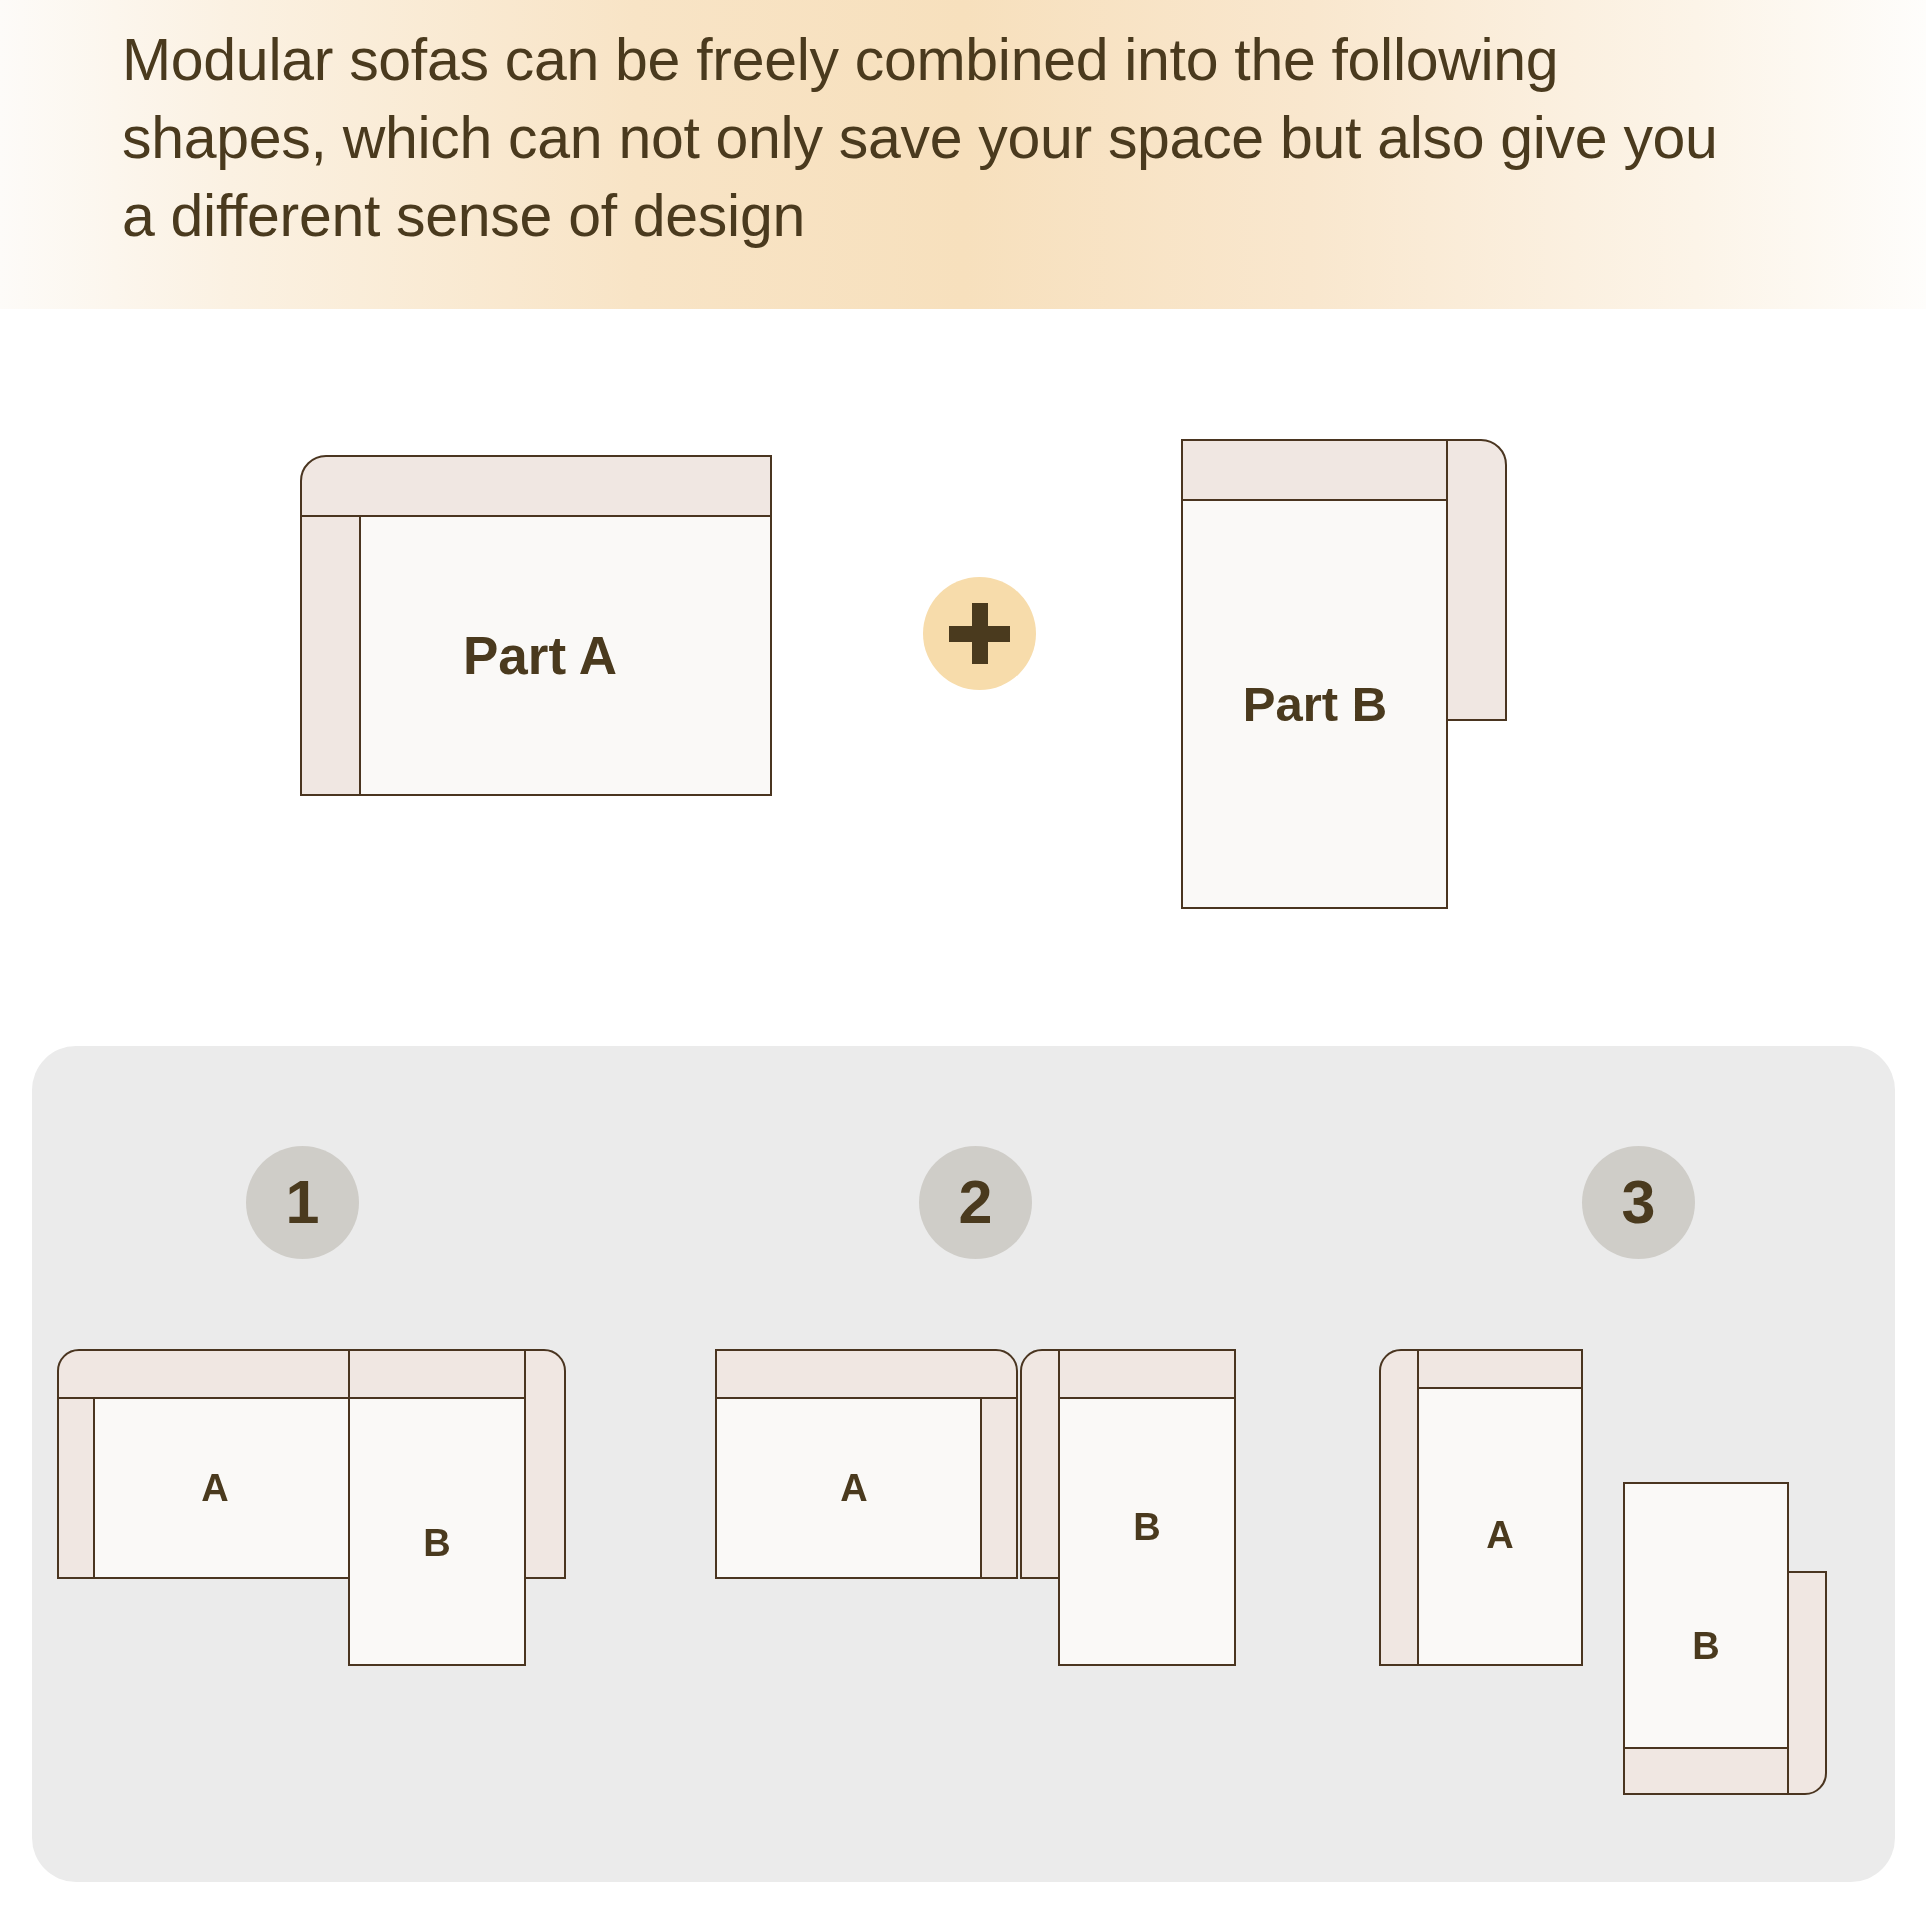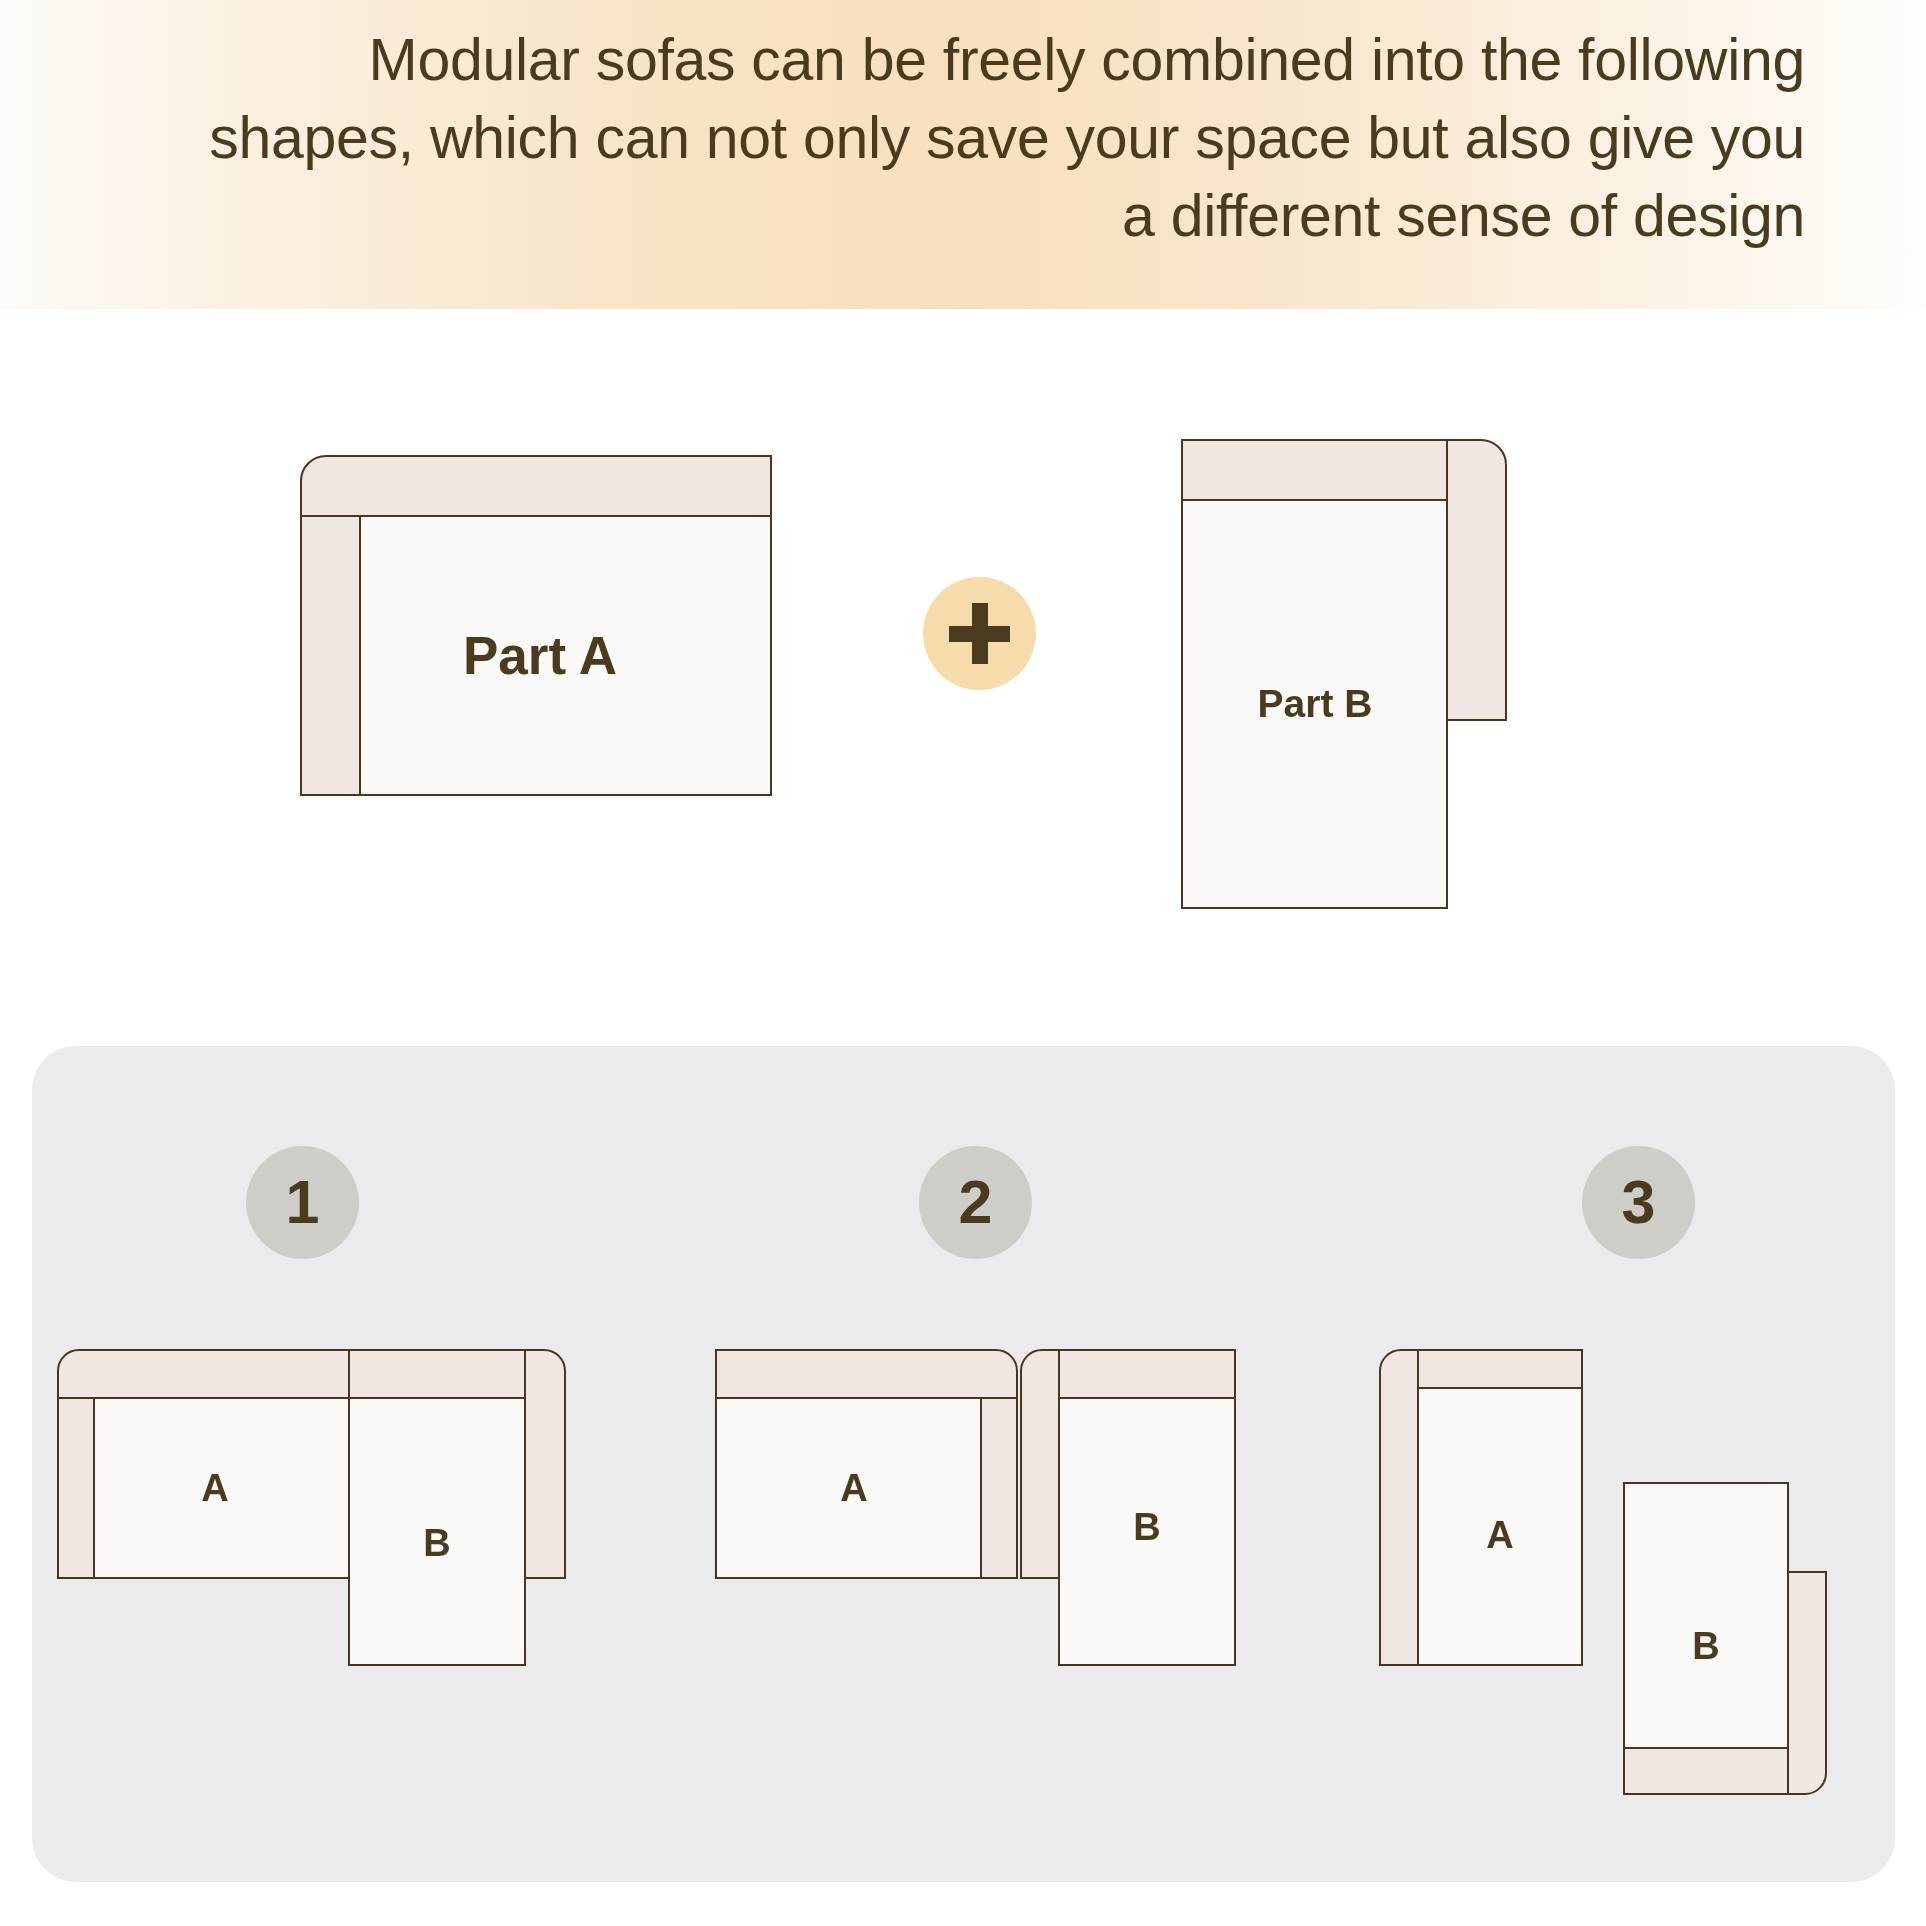--- a/index.html
+++ b/index.html
@@ -30,21 +30,21 @@
         #f9e7ce 68%,
         #fcf4e8 88%,
         #fefdfb 100%);
   }
   #header-title {
     position: absolute;
     left: 50%;
     top: 22px;
     transform: translateX(-50%);
     width: 1683px;
-    text-align: right;
+    text-align: left;
     color: #4a3a1e;
     font-size: 59px;
     line-height: 1.32;
     font-weight: 400;
     letter-spacing: -0.3px;
     white-space: pre-line;
   }
 
   
   .piece {
@@ -149,21 +149,21 @@
     <div class="bar-v"></div>
   </div>
 
   <div class="piece" style="left:1181px; top:439px; width:327px; height:470px;">
 
     <div class="panel band" style="left:265px; top:0; width:61px; height:282px; border-top-right-radius:26px;"></div>
 
     <div class="panel band" style="left:0; top:0; width:267px; height:62px;"></div>
 
     <div class="panel seat" style="left:0; top:60px; width:267px; height:410px;"></div>
-    <div class="plabel" style="left:134px; top:265px; font-size:39px;">Part B</div>
+    <div class="plabel" style="left:134px; top:265px; font-size:49px;">Part B</div>
   </div>
 </div>
 
 <div id="combos-panel"></div>
 
 <div class="num-badge" style="left:246px; top:1146px;">1</div>
 <div class="num-badge" style="left:919px; top:1146px;">2</div>
 <div class="num-badge" style="left:1582px; top:1146px;">3</div>
 
 <div class="piece" style="left:57px; top:1349px; width:515px; height:317px;">

